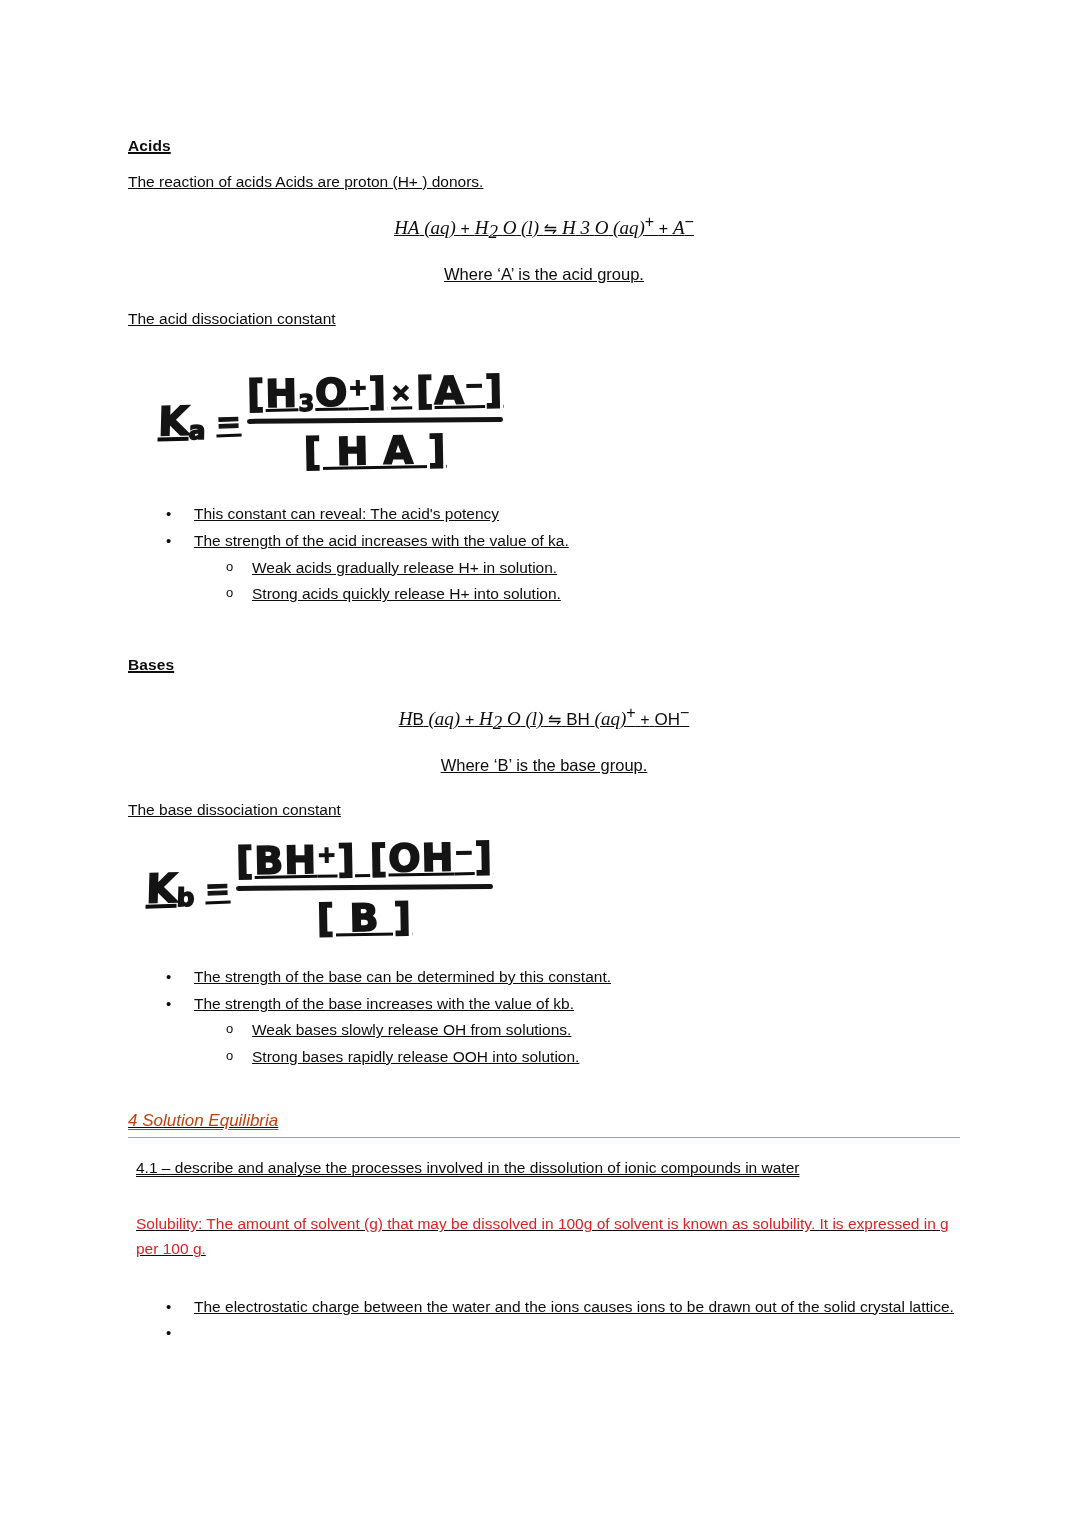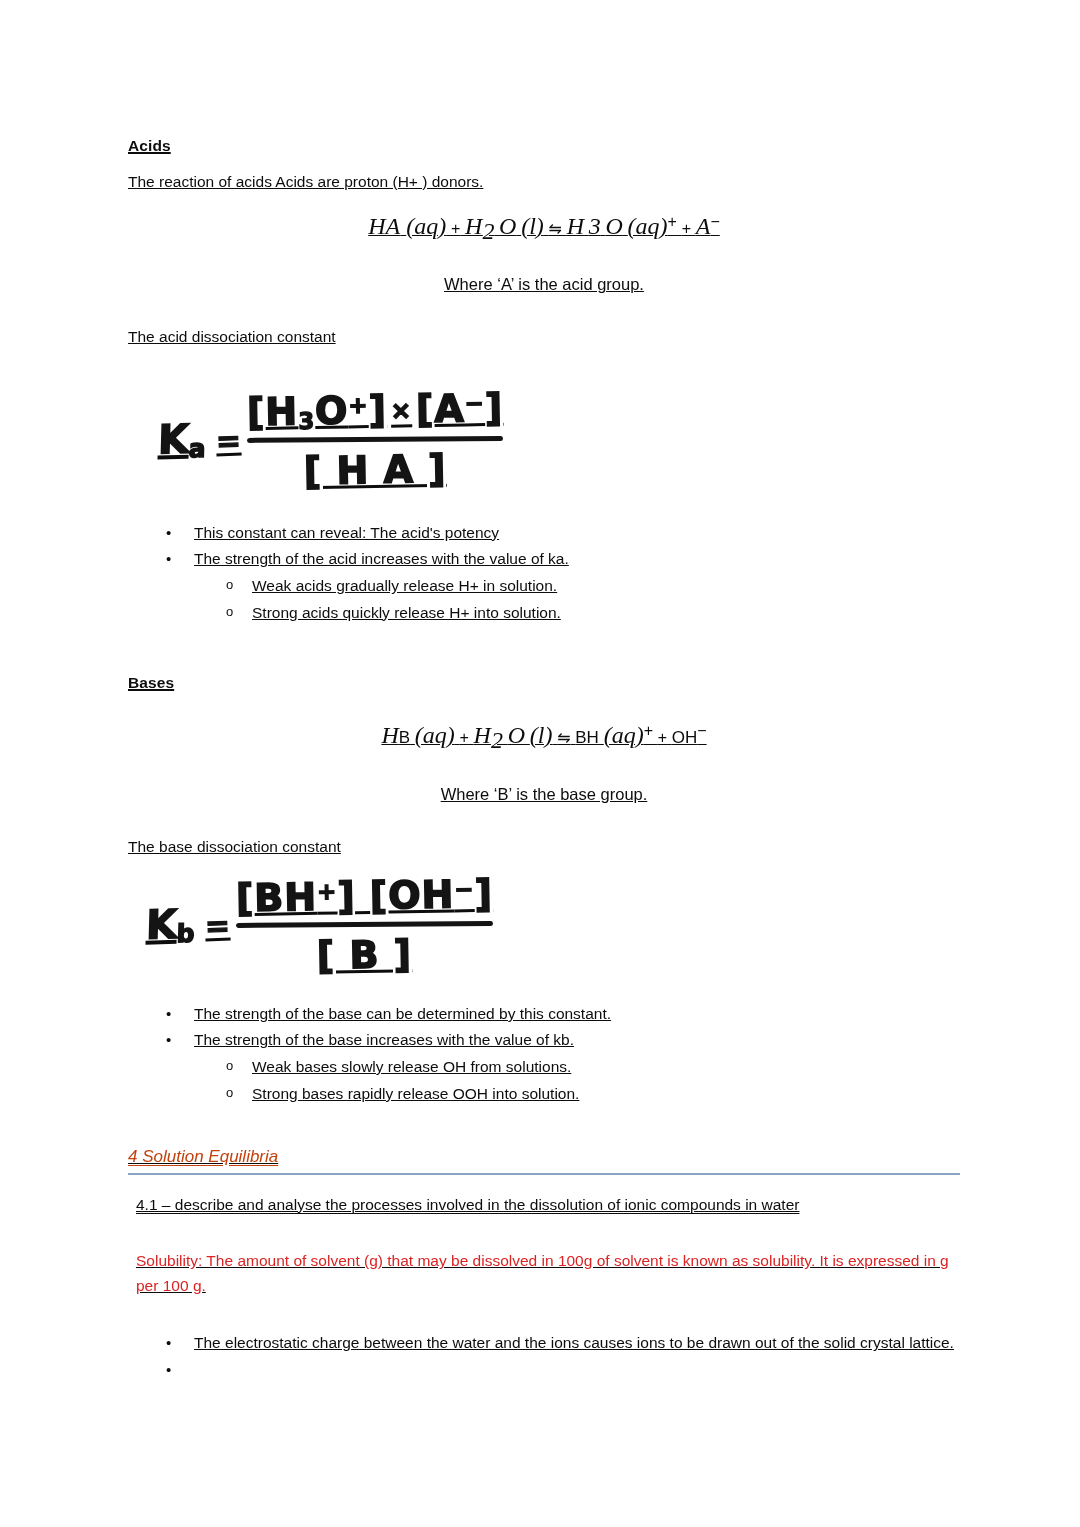--- a/index.html
+++ b/index.html
@@ -47,42 +47,42 @@
   .eq-line {
     text-align: center;
     font-size: 17px;
     margin: 0;
     padding: 0;
     white-space: nowrap;
   }
   .eq-line .it {
     font-family: "Liberation Serif", serif;
     font-style: italic;
-    font-size: 24px;
+    font-size: 19px;
   }
   .eq-line .rm {
     font-family: "Liberation Sans", sans-serif;
     font-size: 17px;
   }
   .eq-line .op {
     font-family: "Liberation Sans", sans-serif;
     font-size: 16px;
   }
   .eq-line sub {
     font-size: 0.66em;
     vertical-align: -0.22em;
   }
   .eq-line sup {
     font-size: 0.66em;
     vertical-align: 0.42em;
   }
   .eq-caption {
     text-align: center;
     font-size: 16.5px;
-    margin: 12px;
+    margin: 4px;
   }
 
   
   .hw-block {
     position: relative;
     font-family: "DejaVu Sans", sans-serif;
     color: #141414;
   }
   .hw-row {
     display: flex;

